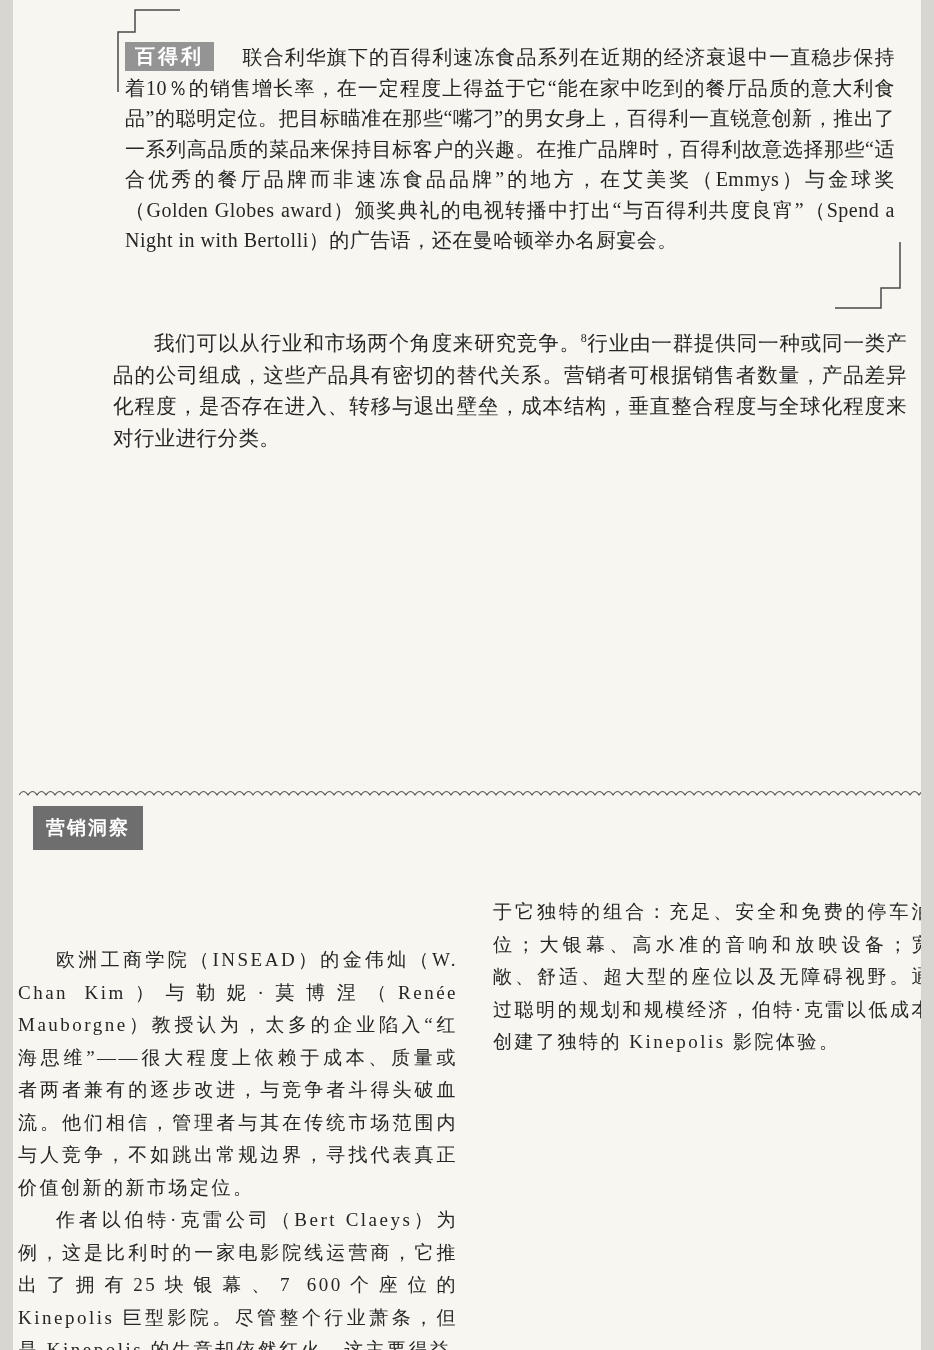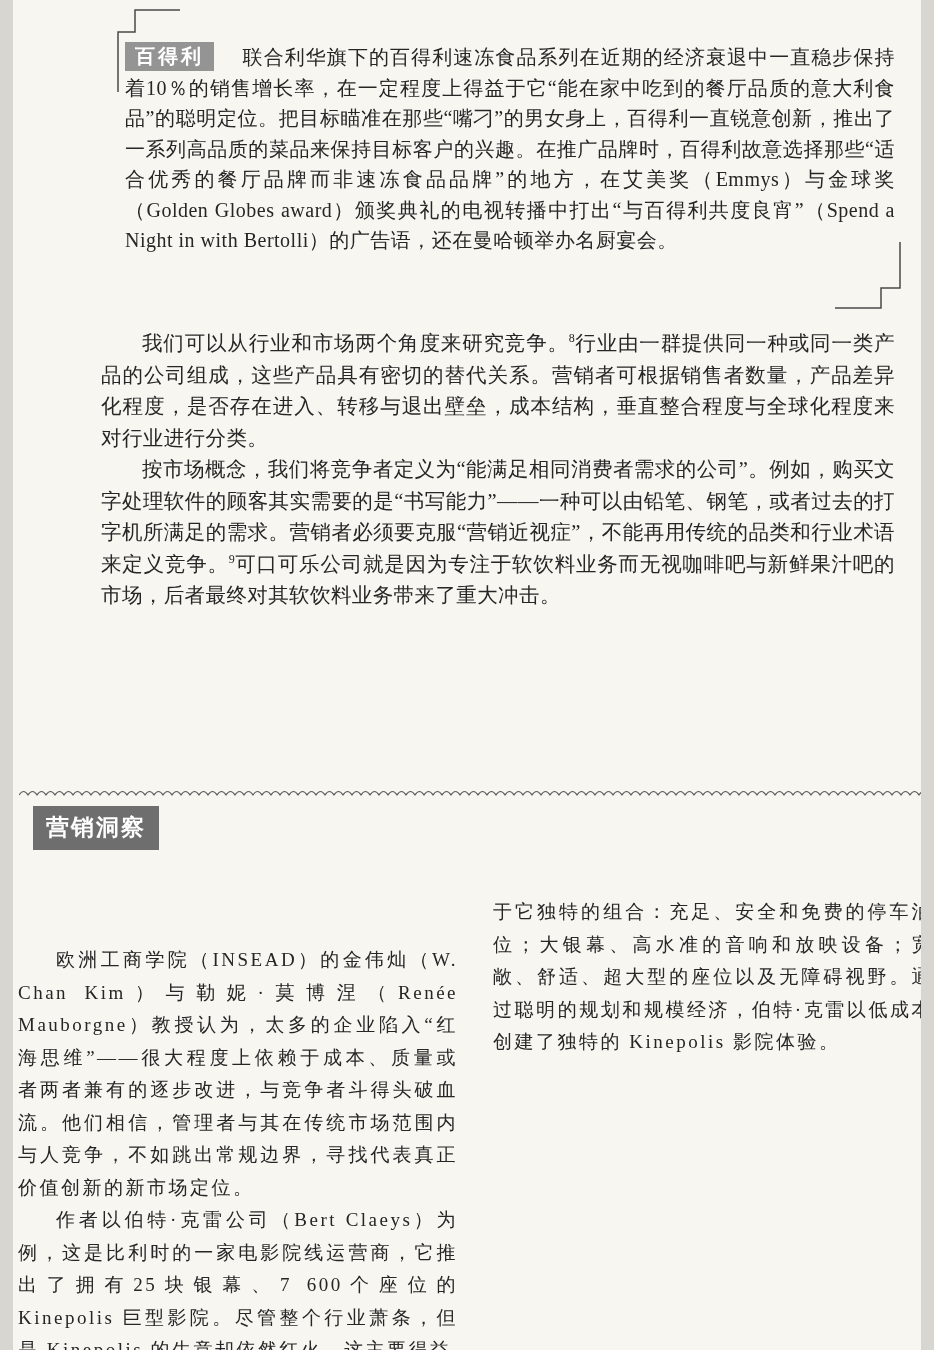--- a/index.html
+++ b/index.html
@@ -37,40 +37,40 @@
     line-height: 26px;
     padding: 1px 10px 2px;
     margin-right: 28px;
     letter-spacing: 3px;
     transform: translateY(-1px);
   }
 
   
   .body-text {
     position: absolute;
-    left: 88px; top: 328px; width: 794px;
+    left: 100px; top: 328px; width: 794px;
     font-size: 20.5px; line-height: 31.5px;
     text-align: justify;
     letter-spacing: 0.4px;
   }
   .bp { text-indent: 2em; }
   .bp sup { font-size: 12px; line-height: 0; letter-spacing: 0; }
 
   
   .wave { position: absolute; left: 6px; top: 786px; }
   .wave path { fill: none; stroke: #5c5c5c; stroke-width: 1.2; }
 
   
   .badge {
     position: absolute;
     left: 20px; top: 806px;
     background: #6e6e6e;
     color: #ffffff;
     font-weight: bold;
-    font-size: 23px;
+    font-size: 19px;
     line-height: 23px;
     padding: 10px 13px 11px;
     letter-spacing: 2px;
   }
 
   .insight-title {
     position: absolute;
     left: 0; top: 855px; width: 934px;
     text-align: center;
     font-size: 22px;
@@ -101,21 +101,20 @@
   <svg class="corner br" width="70" height="72">
     <polyline points="67,2 67,48 48,48 48,68 2,68"></polyline>
   </svg>
 
   <div class="vignette">
     <p class="vig-text"><span class="vig-tag">百得利</span><span>联合利华旗下的百得利速冻食品系列在近期的经济衰退中一直稳步保持着10％的销售增长率，在一定程度上得益于它“能在家中吃到的餐厅品质的意大利食品”的聪明定位。把目标瞄准在那些“嘴刁”的男女身上，百得利一直锐意创新，推出了一系列高品质的菜品来保持目标客户的兴趣。在推广品牌时，百得利故意选择那些“适合优秀的餐厅品牌而非速冻食品品牌”的地方，在艾美奖（Emmys）与金球奖（Golden Globes award）颁奖典礼的电视转播中打出“与百得利共度良宵”（Spend a Night in with Bertolli）的广告语，还在曼哈顿举办名厨宴会。</span></p>
   </div>
 
   <div class="body-text">
     <p class="bp"><span>我们可以从行业和市场两个角度来研究竞争。</span><sup>8</sup><span>行业由一群提供同一种或同一类产品的公司组成，这些产品具有密切的替代关系。营销者可根据销售者数量，产品差异化程度，是否存在进入、转移与退出壁垒，成本结构，垂直整合程度与全球化程度来对行业进行分类。</span></p>
-    <p class="bp"><span>按市场概念，我们将竞争者定义为“能满足相同消费者需求的公司”。例如，购买文字处理软件的顾客其实需要的是“书写能力”——一种可以由铅笔、钢笔，或者过去的打字机所满足的需求。营销者必须要克服“营销近视症”，不能再用传统的品类和行业术语来定义竞争。</span><sup>9</sup><span>可口可乐公司就是因为专注于软饮料业务而无视咖啡吧与新鲜果汁吧的市场，后者最终对其软饮料业务带来了重大冲击。</span></p>
   </div>
 
   <svg class="wave" width="922" height="16">
     <path id="wave-path" d="M0,9 q4.5,-7 9,0 q4.5,-7 9,0 q4.5,-7 9,0 q4.5,-7 9,0 q4.5,-7 9,0 q4.5,-7 9,0 q4.5,-7 9,0 q4.5,-7 9,0 q4.5,-7 9,0 q4.5,-7 9,0 q4.5,-7 9,0 q4.5,-7 9,0 q4.5,-7 9,0 q4.5,-7 9,0 q4.5,-7 9,0 q4.5,-7 9,0 q4.5,-7 9,0 q4.5,-7 9,0 q4.5,-7 9,0 q4.5,-7 9,0 q4.5,-7 9,0 q4.5,-7 9,0 q4.5,-7 9,0 q4.5,-7 9,0 q4.5,-7 9,0 q4.5,-7 9,0 q4.5,-7 9,0 q4.5,-7 9,0 q4.5,-7 9,0 q4.5,-7 9,0 q4.5,-7 9,0 q4.5,-7 9,0 q4.5,-7 9,0 q4.5,-7 9,0 q4.5,-7 9,0 q4.5,-7 9,0 q4.5,-7 9,0 q4.5,-7 9,0 q4.5,-7 9,0 q4.5,-7 9,0 q4.5,-7 9,0 q4.5,-7 9,0 q4.5,-7 9,0 q4.5,-7 9,0 q4.5,-7 9,0 q4.5,-7 9,0 q4.5,-7 9,0 q4.5,-7 9,0 q4.5,-7 9,0 q4.5,-7 9,0 q4.5,-7 9,0 q4.5,-7 9,0 q4.5,-7 9,0 q4.5,-7 9,0 q4.5,-7 9,0 q4.5,-7 9,0 q4.5,-7 9,0 q4.5,-7 9,0 q4.5,-7 9,0 q4.5,-7 9,0 q4.5,-7 9,0 q4.5,-7 9,0 q4.5,-7 9,0 q4.5,-7 9,0 q4.5,-7 9,0 q4.5,-7 9,0 q4.5,-7 9,0 q4.5,-7 9,0 q4.5,-7 9,0 q4.5,-7 9,0 q4.5,-7 9,0 q4.5,-7 9,0 q4.5,-7 9,0 q4.5,-7 9,0 q4.5,-7 9,0 q4.5,-7 9,0 q4.5,-7 9,0 q4.5,-7 9,0 q4.5,-7 9,0 q4.5,-7 9,0 q4.5,-7 9,0 q4.5,-7 9,0 q4.5,-7 9,0 q4.5,-7 9,0 q4.5,-7 9,0 q4.5,-7 9,0 q4.5,-7 9,0 q4.5,-7 9,0 q4.5,-7 9,0 q4.5,-7 9,0 q4.5,-7 9,0 q4.5,-7 9,0 q4.5,-7 9,0 q4.5,-7 9,0 q4.5,-7 9,0 q4.5,-7 9,0 q4.5,-7 9,0 q4.5,-7 9,0 q4.5,-7 9,0 q4.5,-7 9,0 q4.5,-7 9,0 q4.5,-7 9,0 q4.5,-7 9,0"></path>
   </svg>
 
   <div class="badge">营销洞察</div>
 
 
   <div class="col left">

